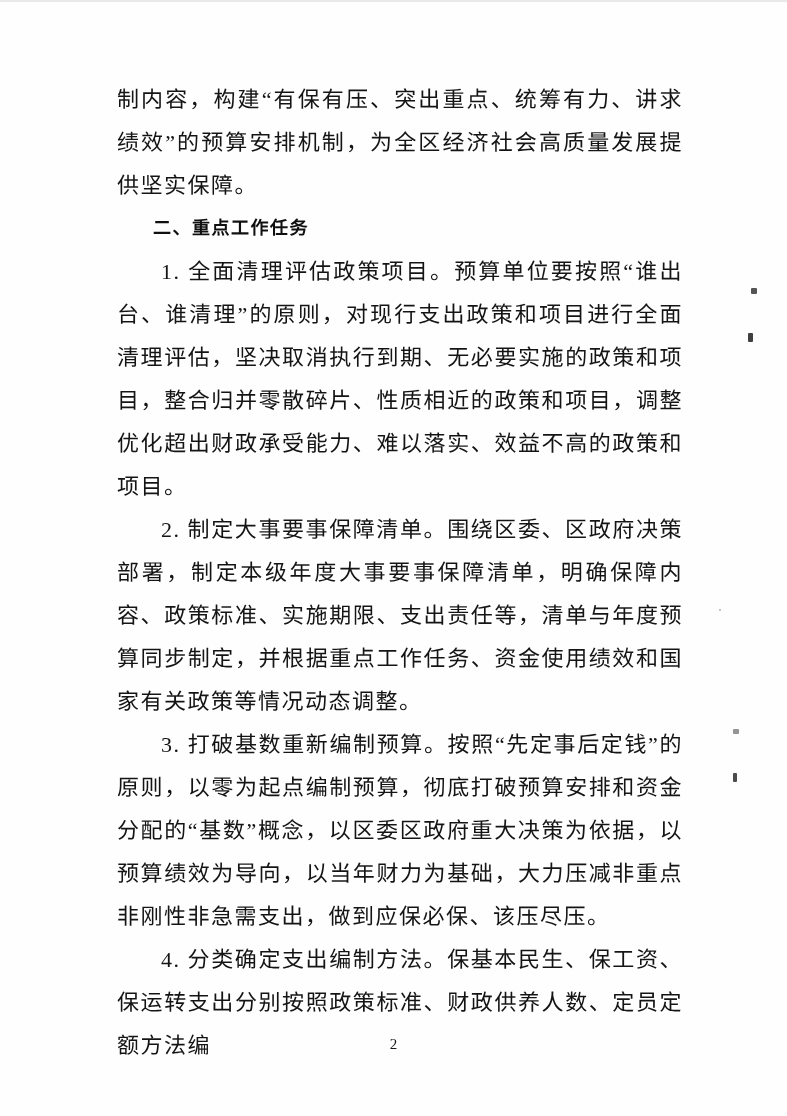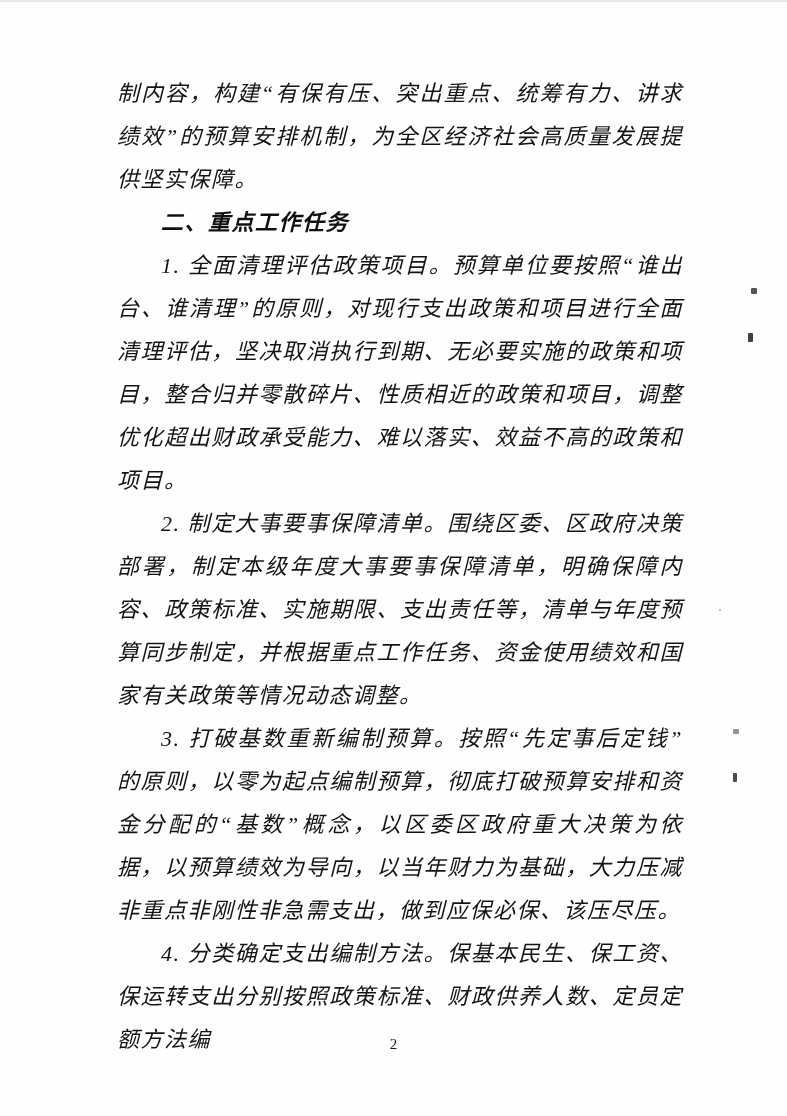--- a/index.html
+++ b/index.html
@@ -17,41 +17,40 @@
   }
   .page {
     position: absolute;
     inset: 0;
     background: #fefefe;
     border-top: 2px solid #e9e9e9; 
   }
   .content {
     position: absolute;
     left: 117px;
-    top: 70px;
+    top: 76px;
     width: 566px;
-    font-style: italic;
   }
   .para {
     margin: 0;
     font-size: 22px;
     line-height: 43px;
     letter-spacing: 1.5px;
     text-align: justify;
     text-justify: inter-ideograph;
     text-indent: 2em;
     font-family: "Liberation Serif", serif;
     color: #141414;
   }
   .para.no-indent {
     text-indent: 0;
   }
   .heading {
     margin: 0;
-    font-size: 22px;
+    font-size: 18px;
     line-height: 43px;
     letter-spacing: 1.5px;
     text-indent: 2em;
     font-weight: bold;
     font-family: "Liberation Sans", sans-serif;
     color: #101010;
   }
   .page-number {
     position: absolute;
     top: 1034px;

